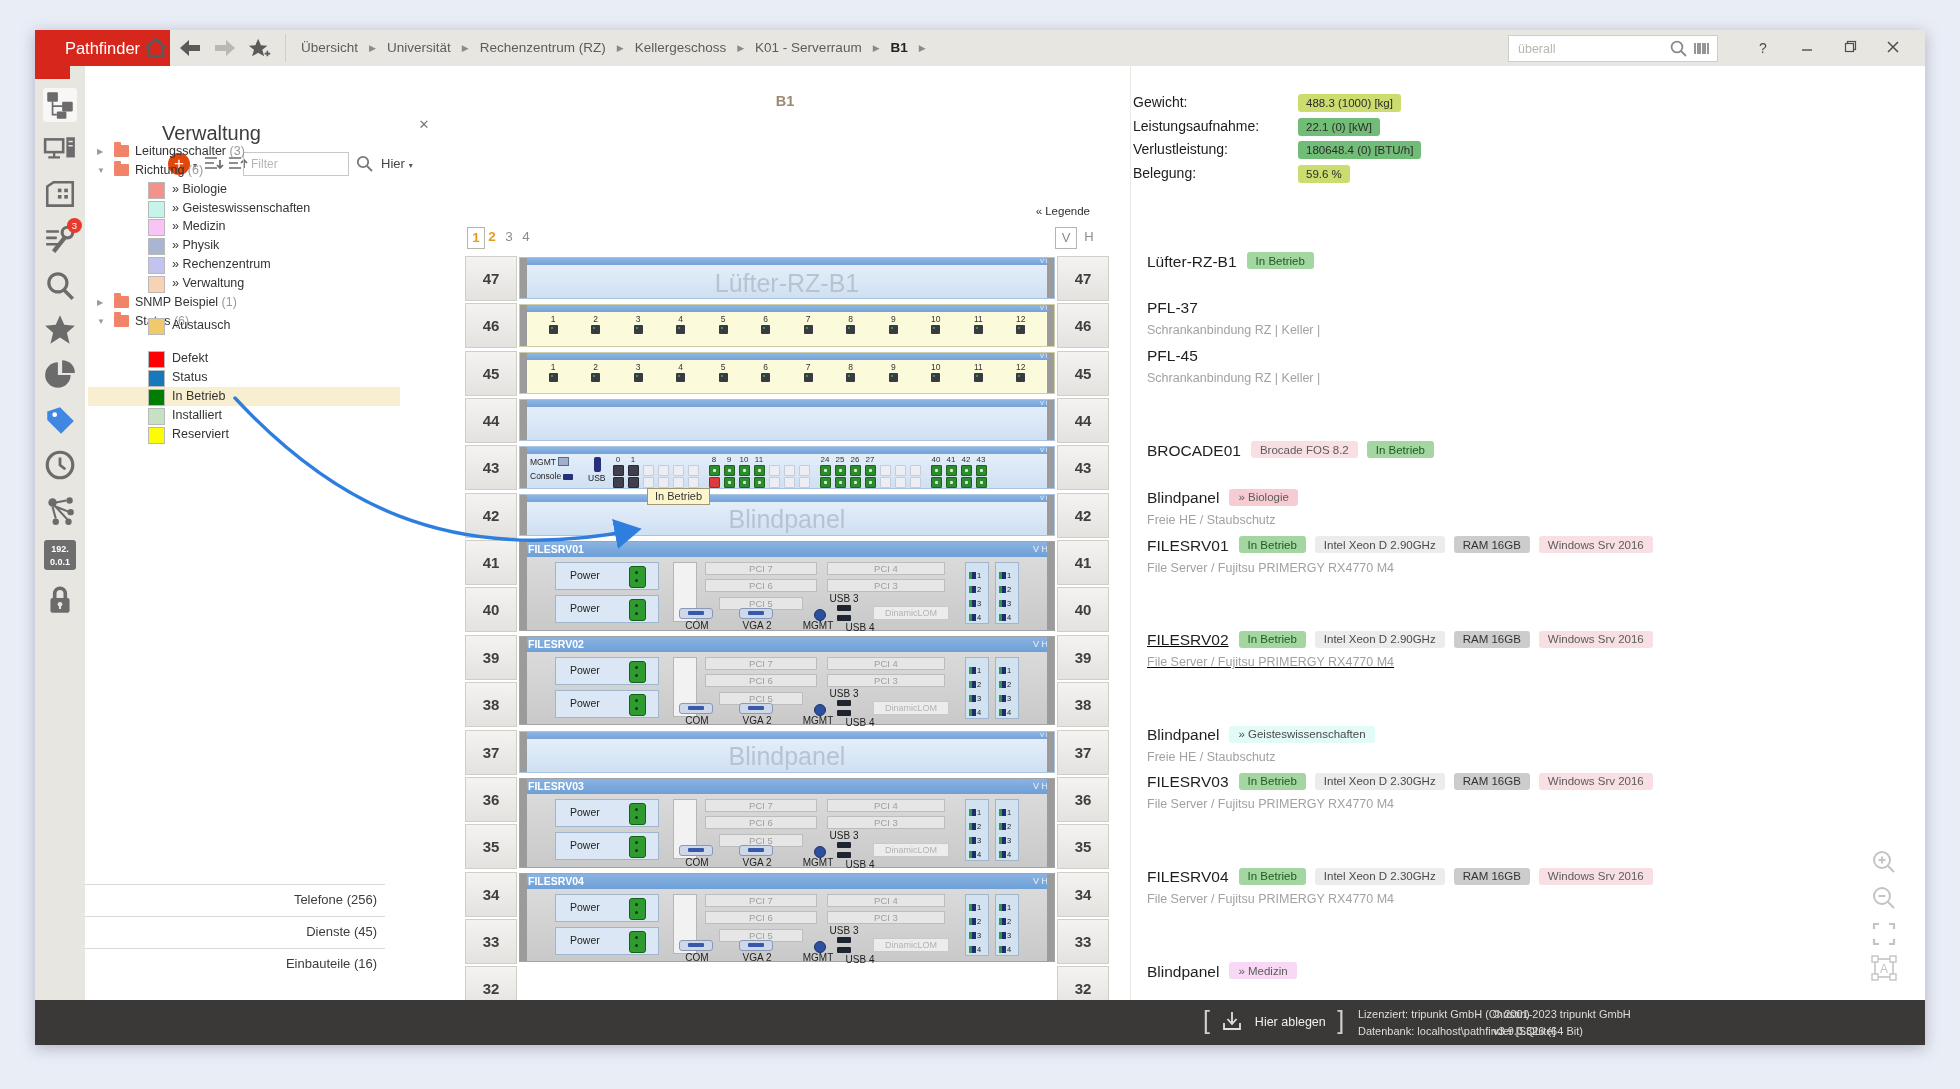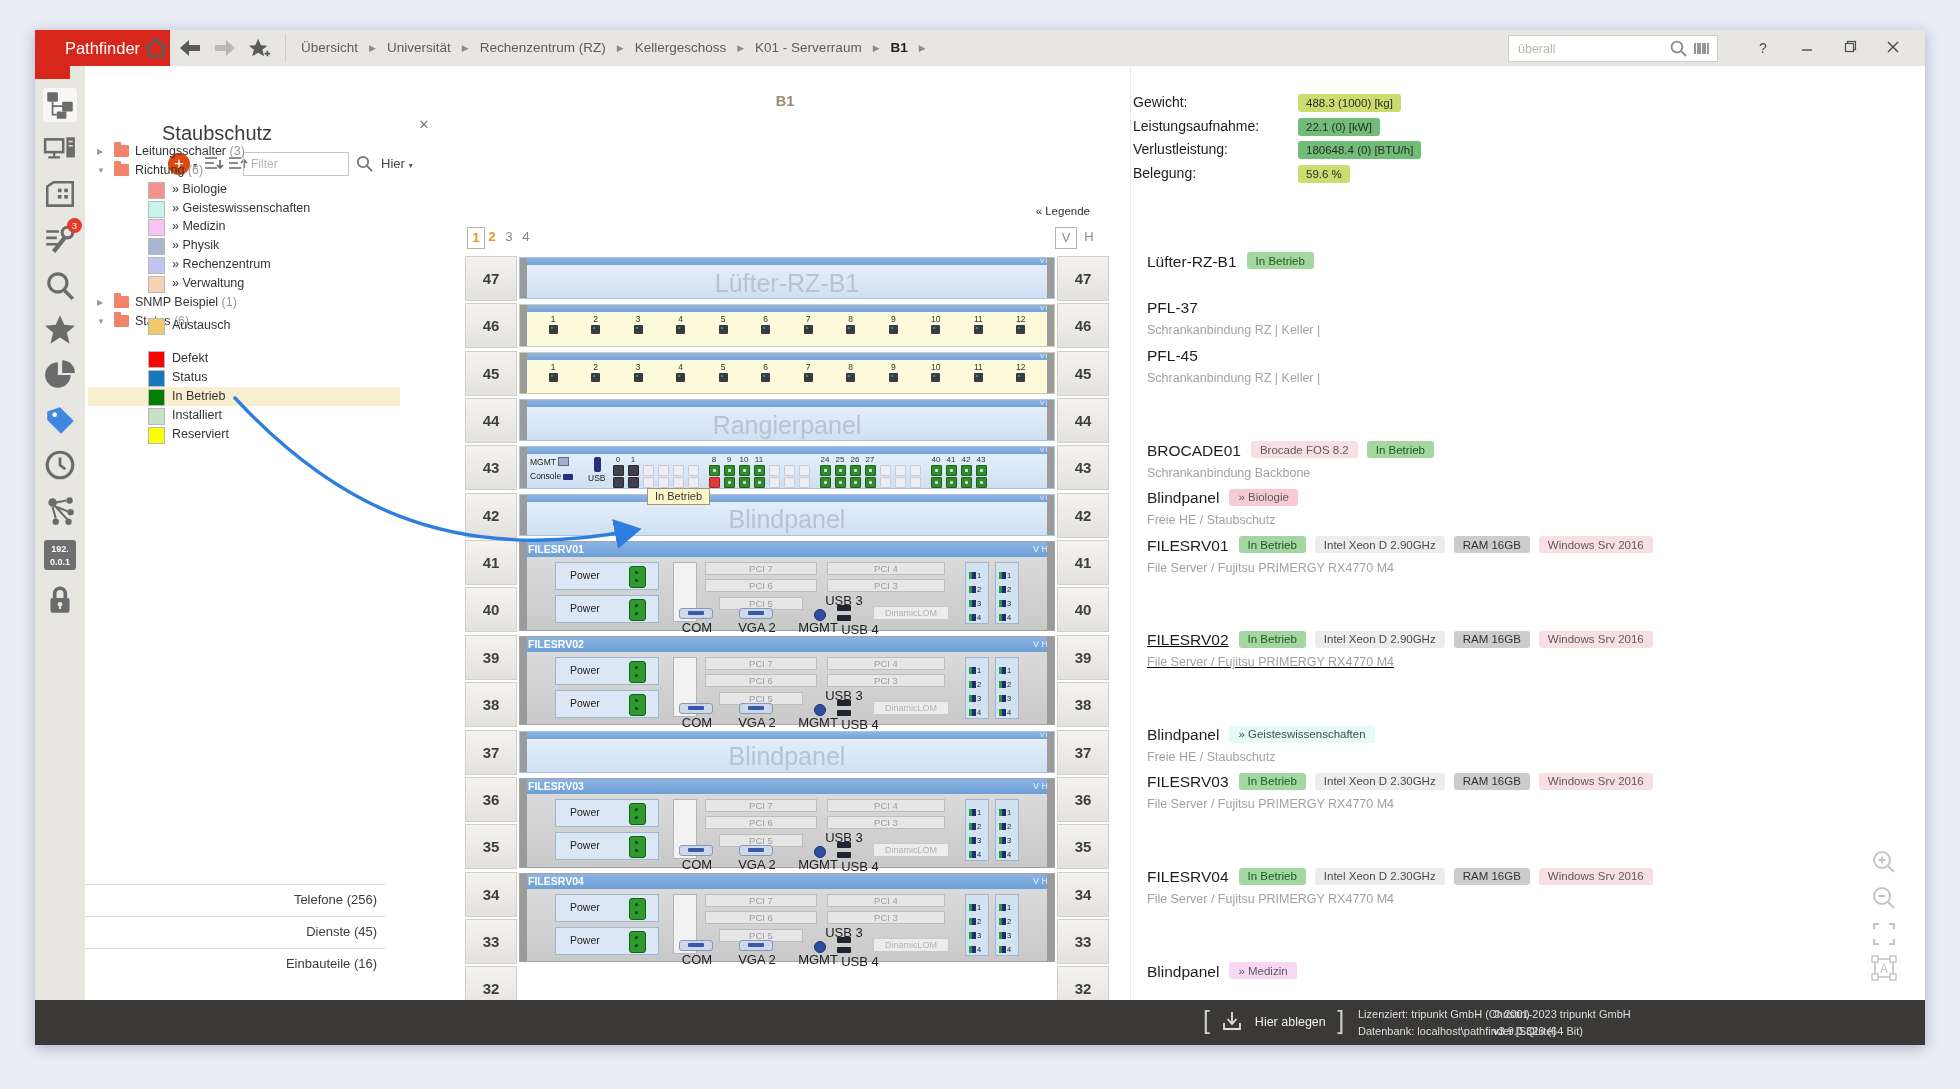--- a/index.html
+++ b/index.html
@@ -97,21 +97,21 @@
   .sbody{position:absolute;left:7px;right:7px;top:15px;bottom:1px}
   .pw{position:absolute;left:28px;width:104px;height:28px;background:#dbe7f4;border:1px solid #9fb6cc;box-sizing:border-box}
   .pwl{position:absolute;left:14px;top:6px;font-size:10.5px;color:#222}
   .pwc{position:absolute;right:12px;top:3px;width:15px;height:20px;background:#2f9a2f;border:1px solid #166016;border-radius:3px}
   .pwc:before{content:"";position:absolute;left:5px;top:4px;width:3px;height:3px;background:#0c3c0c;border-radius:2px}
   .pwc:after{content:"";position:absolute;left:5px;top:12px;width:3px;height:3px;background:#0c3c0c;border-radius:2px}
   .slot{position:absolute;left:146px;top:5px;width:24px;height:60px;background:#f2f2f2;border:1px solid #b5b5b5;box-sizing:border-box}
   .pci{position:absolute;height:13px;background:#e6e6e6;border:1px solid #bdbdbd;box-sizing:border-box;font-size:9.5px;color:#9e9e9e;text-align:center;line-height:12px}
   .vgap{position:absolute;width:34px;height:11px;background:#cfd8e8;border:1px solid #8898b8;border-radius:3px;box-sizing:border-box}
   .vgap:after{content:"";display:block;width:16px;height:4px;margin:2px auto 0;background:#3858a8;border-radius:1px}
-  .clab{position:absolute;font-size:13px;color:#222;text-align:center}
+  .clab{position:absolute;font-size:10px;color:#222;text-align:center}
   .mgmtdot{position:absolute;width:10px;height:10px;border-radius:6px;background:#2e4ea0;border:1px solid #1c3270}
   .usbsq{position:absolute;width:14px;height:6px;background:#1e2430;border-radius:1px}
   .lom{position:absolute;width:76px;height:14px;background:#ececec;border:1px solid #c9c9c9;box-sizing:border-box;font-size:9px;color:#b2b2b2;text-align:center;line-height:13px}
   .pblock{position:absolute;top:5px;width:24px;height:62px;background:#d3e2f0;border:1px solid #9fb6cc;box-sizing:border-box;padding-top:2px}
   .prow{height:14px;text-align:left;padding-left:3px;white-space:nowrap}
   .pglyph{display:inline-block;width:7px;height:7px;background:linear-gradient(90deg,#2c9a4a 0 3px,#1e2c6e 3px);vertical-align:0}
   .pnum{font-size:7.5px;color:#222;margin-left:1px;vertical-align:1px}
   .tooltip{position:absolute;left:612px;top:458px;background:#fdf6cd;border:1px solid #9e9878;font-size:11px;color:#333;padding:1px 7px 2px;white-space:nowrap;z-index:30}
   
   .right-bg{position:absolute;left:1096px;top:36px;width:794px;height:934px;background:#fff}
@@ -261,21 +261,21 @@
     <div class="ic" style="top:517px">
       <svg viewBox="0 0 32 32">
           <rect x="7" y="14" width="18" height="14" rx="2" fill="#6b6b6b"></rect>
           <path d="M11 14 v-4 a5 5 0 0 1 10 0 v4" fill="none" stroke="#6b6b6b" stroke-width="3.4"></path>
           <circle cx="16" cy="20" r="2.2" fill="#e8e6e1"></circle>
           <rect x="15" y="20" width="2" height="4.4" fill="#e8e6e1"></rect>
         </svg></div>
   </div>
 
   <div class="treepanel">
-    <div class="tp-title">Staubschutz</div>
+    <div class="tp-title">Verwaltung</div>
     <div class="tp-close">✕</div>
     <div class="tp-toolbar">
       <div class="addbtn">+</div>
       <span class="addcaret">▾</span>
       <span class="lsic" style="left:118px">
         <svg viewBox="0 0 21 20">
             <path d="M2 4 h12 M2 9 h9 M2 14 h12 M17 6 v8 M14 11 l3 3 3-3" fill="none" stroke="#6a6a6a" stroke-width="1.7"></path>
           </svg></span>
       <span class="lsic" style="left:142px">
         <svg viewBox="0 0 21 20">
@@ -531,21 +531,20 @@
             <div class="ppsq"></div>
           </div>
         </div>
         <div class="ear l"></div>
         <div class="ear r"></div>
       </div>
       <div class="unit blank" style="top: 369.05px; height: 42.35px;">
         <div class="uhdr">
           <span class="mini">V H</span>
         </div>
-        <div class="ulabel">Rangierpanel</div>
         <div class="ear l"></div>
         <div class="ear r"></div>
       </div>
       <div class="unit switch" style="top: 416.4px; height: 42.35px;">
         <div class="uhdr">
           <span class="mini">V H</span>
         </div>
         <div class="swbody">
           <div class="swlab" style="left:0;top:2px">MGMT<span class="monic"></span></div>
           <div class="swlab" style="left:0;top:16px">Console<span class="kbdic"></span></div>
@@ -880,21 +879,21 @@
       <div class="statbadge" style="top: 87.5px; background: rgb(113, 188, 119);">22.1 (0) [kW]</div>
       <div class="statlab" style="top: 111px;">Verlustleistung:</div>
       <div class="statbadge" style="top: 111px; background: rgb(113, 188, 119);">180648.4 (0) [BTU/h]</div>
       <div class="statlab" style="top: 134.5px;">Belegung:</div>
       <div class="statbadge" style="top: 134.5px; background: rgb(204, 220, 111);">59.6 %</div>
     </div>
   <div id="entries">
       <div class="entry" style="top: 222px;"><span class="etitle">Lüfter-RZ-B1</span><span class="badge b-green">In Betrieb</span></div>
       <div class="entry" style="top: 269.35px;"><span class="etitle">PFL-37</span><div class="esub">Schrankanbindung RZ | Keller |</div></div>
       <div class="entry" style="top: 316.7px;"><span class="etitle">PFL-45</span><div class="esub">Schrankanbindung RZ | Keller |</div></div>
-      <div class="entry" style="top: 411.4px;"><span class="etitle">BROCADE01</span><span class="badge b-pink">Brocade FOS 8.2</span><span class="badge b-green">In Betrieb</span><div class="esub">Schrankanbindung Backbone</div></div>
+      <div class="entry" style="top: 411.4px;"><span class="etitle">BROCADE01</span><span class="badge b-pink">Brocade FOS 8.2</span><span class="badge b-green">In Betrieb</span></div>
       <div class="entry" style="top: 458.75px;"><span class="etitle">Blindpanel</span><span class="badge b-rose">» Biologie</span><div class="esub">Freie HE / Staubschutz</div></div>
       <div class="entry" style="top: 506.1px;"><span class="etitle">FILESRV01</span><span class="badge b-green">In Betrieb</span><span class="badge b-lgray">Intel Xeon D 2.90GHz</span><span class="badge b-gray">RAM 16GB</span><span class="badge b-pink">Windows Srv 2016</span><div class="esub">File Server / Fujitsu PRIMERGY RX4770 M4</div></div>
       <div class="entry" style="top: 600.8px; text-decoration: underline;"><span class="etitle">FILESRV02</span><span class="badge b-green">In Betrieb</span><span class="badge b-lgray">Intel Xeon D 2.90GHz</span><span class="badge b-gray">RAM 16GB</span><span class="badge b-pink">Windows Srv 2016</span><div class="esub">File Server / Fujitsu PRIMERGY RX4770 M4</div></div>
       <div class="entry" style="top: 695.5px;"><span class="etitle">Blindpanel</span><span class="badge b-cyan">» Geisteswissenschaften</span><div class="esub">Freie HE / Staubschutz</div></div>
       <div class="entry" style="top: 742.85px;"><span class="etitle">FILESRV03</span><span class="badge b-green">In Betrieb</span><span class="badge b-lgray">Intel Xeon D 2.30GHz</span><span class="badge b-gray">RAM 16GB</span><span class="badge b-pink">Windows Srv 2016</span><div class="esub">File Server / Fujitsu PRIMERGY RX4770 M4</div></div>
       <div class="entry" style="top: 837.55px;"><span class="etitle">FILESRV04</span><span class="badge b-green">In Betrieb</span><span class="badge b-lgray">Intel Xeon D 2.30GHz</span><span class="badge b-gray">RAM 16GB</span><span class="badge b-pink">Windows Srv 2016</span><div class="esub">File Server / Fujitsu PRIMERGY RX4770 M4</div></div>
       <div class="entry" style="top: 932.25px;"><span class="etitle">Blindpanel</span><span class="badge b-magenta">» Medizin</span></div>
     </div>
 
   <div class="zctl" style="top:818px">

